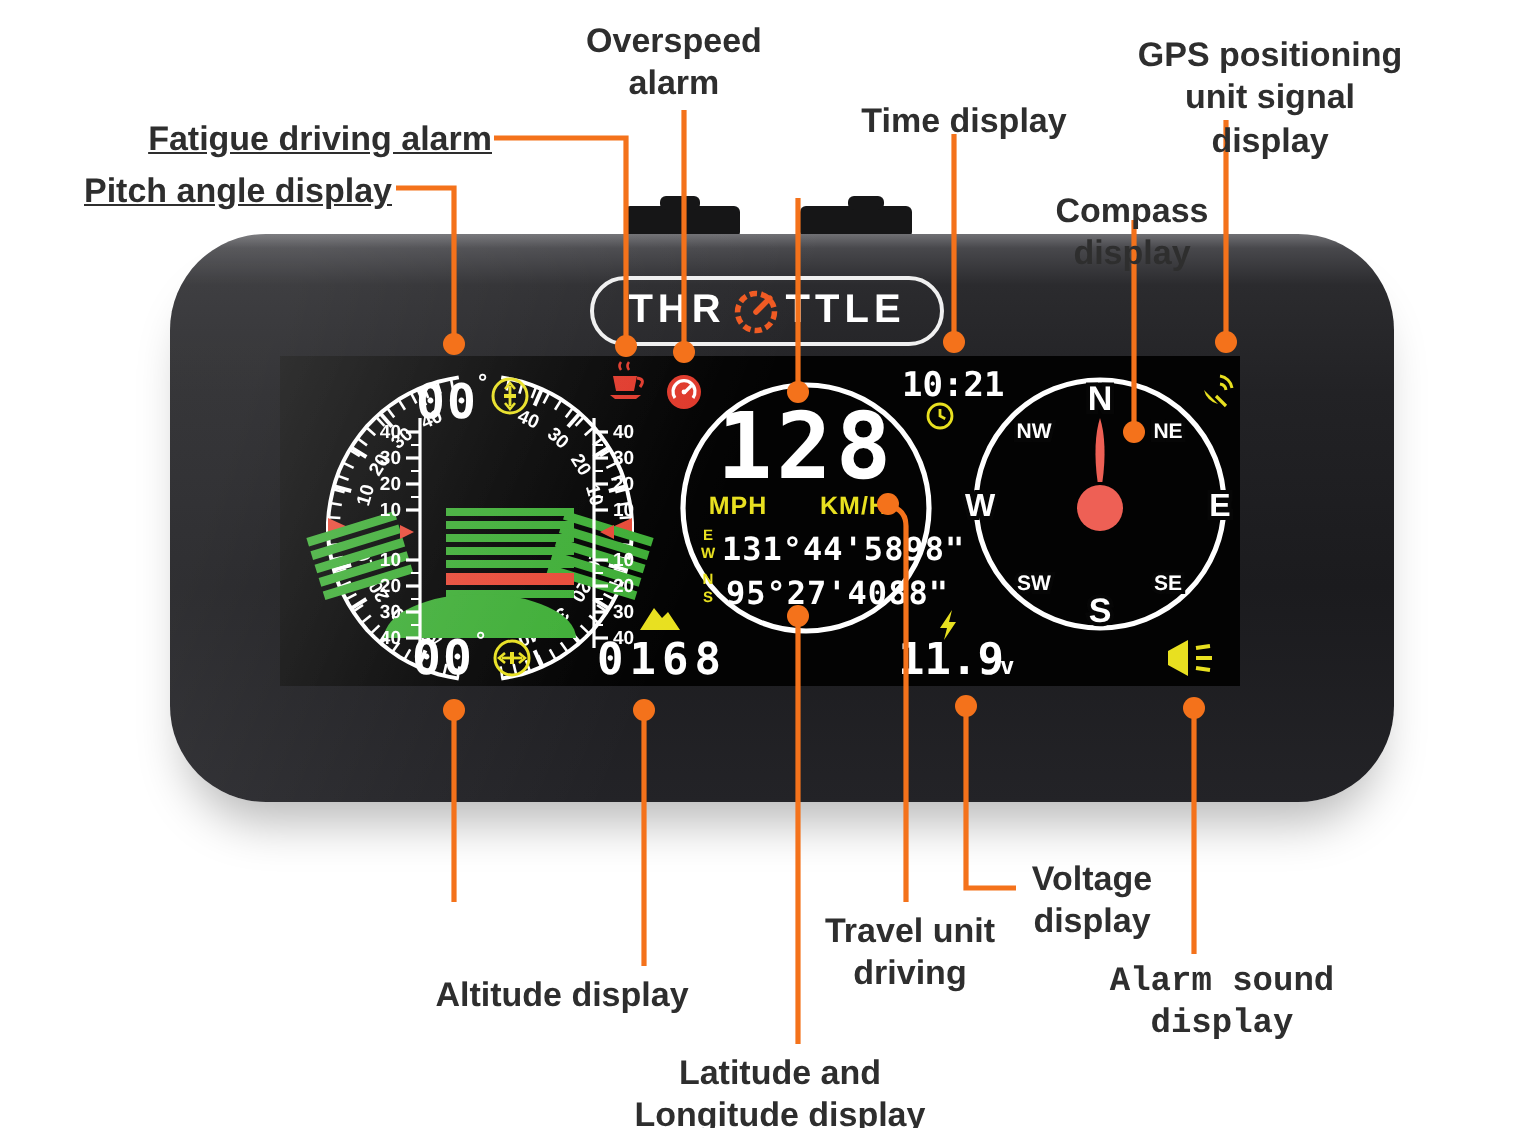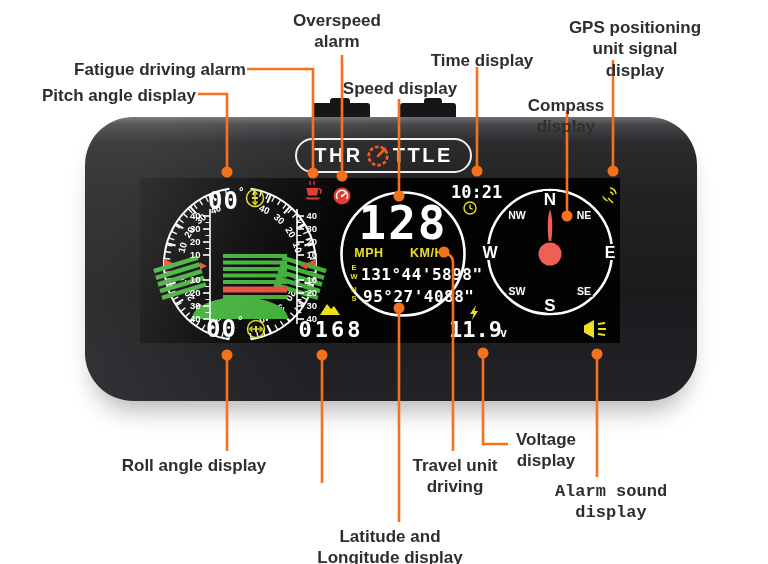--- a/index.html
+++ b/index.html
@@ -1,21 +1,21 @@
 <!DOCTYPE html>
 <html><head>
 <meta charset="utf-8">
 <style>
   html,body{margin:0;padding:0;background:#fff;}
   .canvas{position:relative;width:768px;height:564px;background:#ffffff;overflow:hidden;
           font-family:"Liberation Sans",sans-serif;}
   .label{position:absolute;font-size:17px;line-height:1.25;font-weight:700;color:#2e2e2e;
          white-space:pre-line;z-index:4;}
   .label.c{transform:translateX(-50%);text-align:center;}
-  .label.r{text-align:right;}
+  .label.r{text-align:right;text-decoration:underline;}
   #lbl-pitch{right:572px;top:85px;}
   #lbl-fatigue{right:522px;top:59px;}
   #lbl-overspeed{left:337px;top:10px;}
   #lbl-speed{left:400px;top:78px;}
   #lbl-time{left:482px;top:50px;}
   #lbl-gps{left:635px;top:17px;}
   #lbl-compass{left:566px;top:68px;margin-top:27px;}
   #lbl-roll{left:194px;top:455px;}
   #lbl-altitude{left:281px;top:487px;}
   #lbl-latlong{left:390px;top:526px;}
@@ -52,27 +52,26 @@
 </style>
 </head>
 <body>
 
 <div class="canvas">
 
   <div class="label r" id="lbl-fatigue">Fatigue driving alarm</div>
   <div class="label r" id="lbl-pitch">Pitch angle display</div>
   <div class="label c" id="lbl-overspeed">Overspeed
 alarm</div>
-  <div class="label c" id="lbl-speed">Speed display</div>
   <div class="label c" id="lbl-time">Time display</div>
   <div class="label c" id="lbl-gps">GPS positioning
 unit signal display</div>
   <div class="label c" id="lbl-compass">Compass
 display</div>
-  <div class="label c" id="lbl-roll">Roll angle display</div>
+  <div class="label c" id="lbl-altitude">Altitude display</div>
   <div class="label c" id="lbl-latlong">Latitude and
 Longitude display</div>
   <div class="label c" id="lbl-travel">Travel unit
 driving</div>
   <div class="label c" id="lbl-voltage">Voltage
 display</div>
   <div class="label c" id="lbl-alarm">Alarm sound
 display</div>
 
   <div class="btn" id="btn1"></div>

